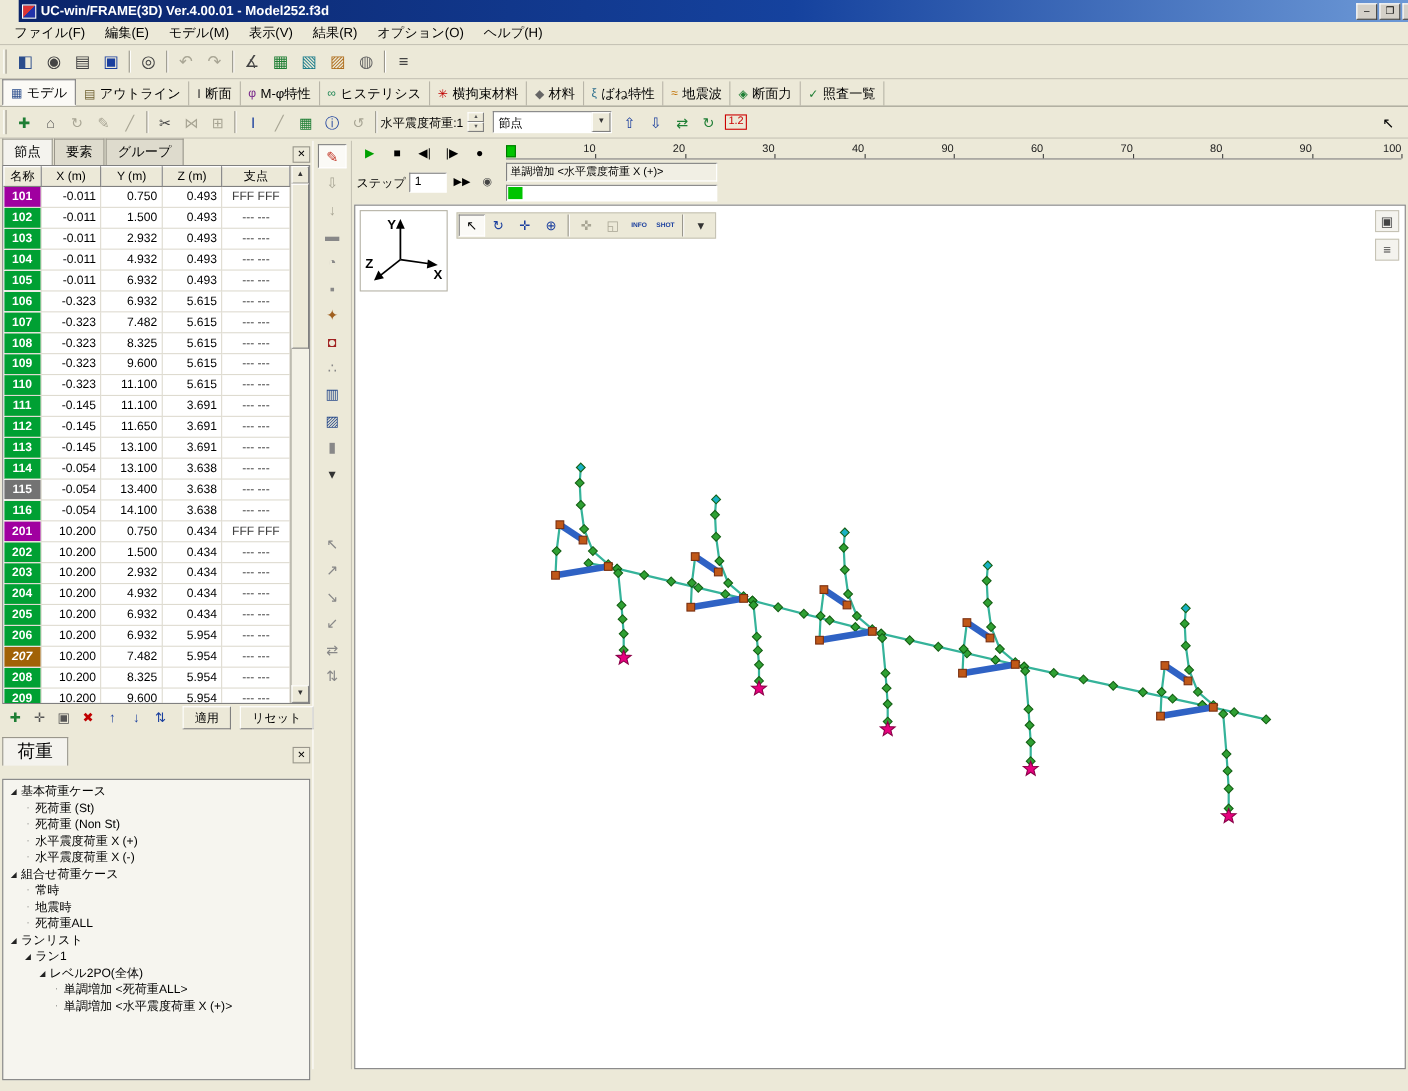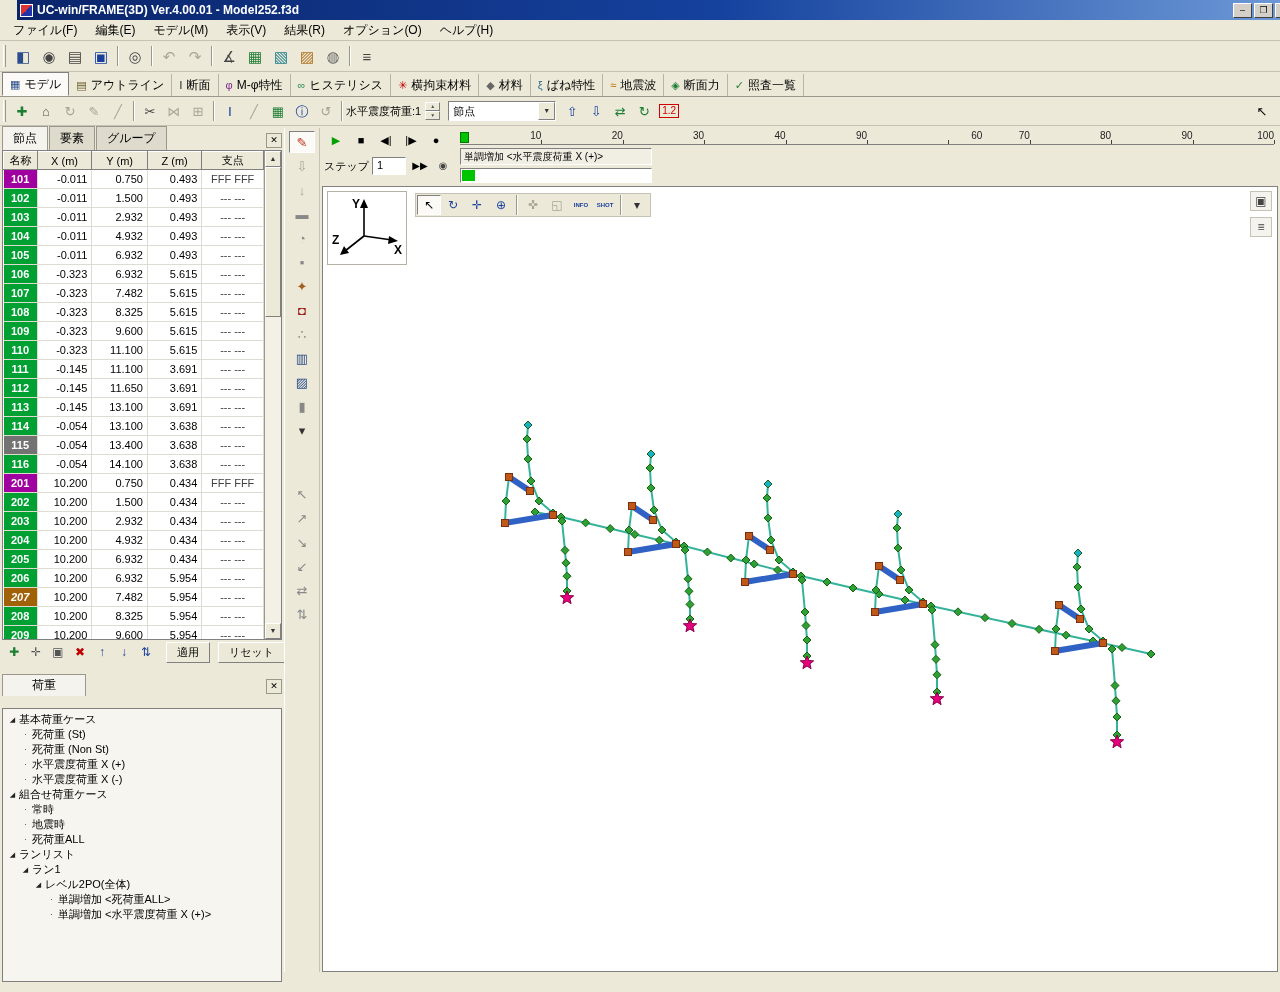--- a/index.html
+++ b/index.html
@@ -72,21 +72,21 @@
     font-size:7px;text-align:center;line-height:14px;color:#333;}
   .scroll-track{flex:1;position:relative;}
   .scroll-thumb{position:absolute;left:0;right:0;top:0;height:150px;background:#ece9d8;border:1px solid;border-color:#fff #808080 #808080 #fff;}
   .table-toolbar{height:24px;display:flex;align-items:center;gap:2px;padding:2px 2px;}
   .table-toolbar .tbtn{width:20px;height:19px;font-size:12px;}
   .push-btn{border:1px solid;border-color:#fff #808080 #808080 #fff;background:#ece9d8;font-size:11px;
     padding:2px 10px;margin-left:6px;white-space:nowrap;}
 
   .load-panel{position:absolute;left:2px;top:676px;width:280px;height:296px;}
   .load-header{height:20px;display:flex;align-items:flex-end;}
-  .load-tab{padding:2px 29px;border:1px solid #9a978c;border-bottom:none;background:#f4f3ee;font-size:12px;}
+  .load-tab{padding:2px 13px;border:1px solid #9a978c;border-bottom:none;background:#f4f3ee;font-size:16px;}
   .load-tree{height:274px;border:1px solid #808080;background:#f6f5ef;overflow:hidden;padding:3px 0;margin-top:12px;}
   .tree-row{height:15px;display:flex;align-items:center;font-size:11px;white-space:nowrap;}
   .tree-marker{width:11px;font-size:7px;color:#222;text-align:center;}
   .tree-label{padding-left:1px;}
 
   
   .vstrip{position:absolute;left:284px;top:128px;width:36px;height:844px;border-left:1px solid #fff;
     border-right:1px solid #c6c3b5;display:flex;flex-direction:column;align-items:center;padding-top:2px;}
   .vstrip .tbtn{width:26px;height:22px;font-size:13px;margin:1px 0;}
   .vstrip-gap{height:40px;}
@@ -740,21 +740,21 @@
       <span class="tick-label" style="left: 10%;">10</span>
           <span class="tick-mark" style="left: 10%;"></span>
           <span class="tick-label" style="left: 20%;">20</span>
           <span class="tick-mark" style="left: 20%;"></span>
           <span class="tick-label" style="left: 30%;">30</span>
           <span class="tick-mark" style="left: 30%;"></span>
           <span class="tick-label" style="left: 40%;">40</span>
           <span class="tick-mark" style="left: 40%;"></span>
           <span class="tick-label" style="left: 50%;">90</span>
           <span class="tick-mark" style="left: 50%;"></span>
-          <span class="tick-label" style="left: 60%; margin-left: 34px;">60</span>
+          <span class="tick-label" style="left: 60%;">60</span>
           <span class="tick-mark" style="left: 60%;"></span>
           <span class="tick-label" style="left: 70%;">70</span>
           <span class="tick-mark" style="left: 70%;"></span>
           <span class="tick-label" style="left: 80%;">80</span>
           <span class="tick-mark" style="left: 80%;"></span>
           <span class="tick-label" style="left: 90%;">90</span>
           <span class="tick-mark" style="left: 90%;"></span>
           <span class="tick-label" style="left: 100%;">100</span>
           <span class="tick-mark" style="left: 100%;"></span>
         </div>

